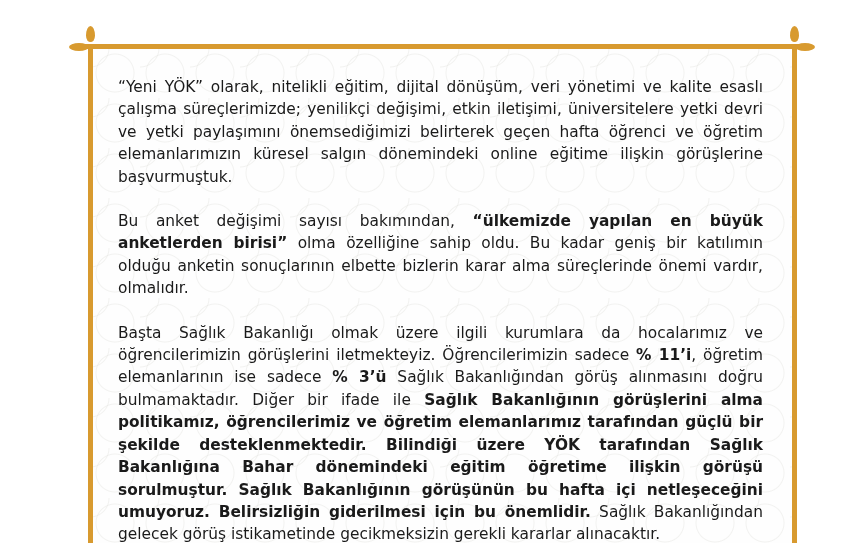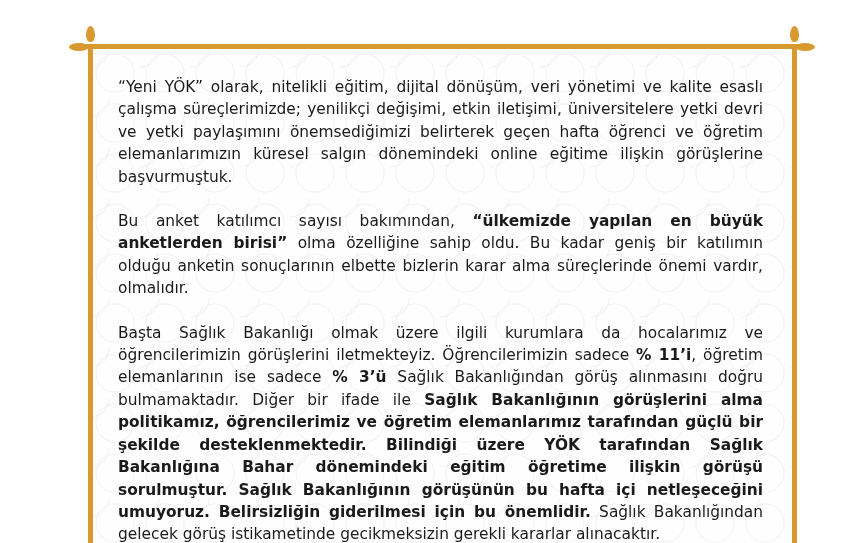--- a/index.html
+++ b/index.html
@@ -95,18 +95,18 @@
 <div class="corner-drop tl"></div>
 <div class="corner-leaf tl"></div>
 <div class="corner-drop tr"></div>
 <div class="corner-leaf tr"></div>
 
 <div class="content">
   <p class="para">
     <span>“Yeni YÖK” olarak, nitelikli eğitim, dijital dönüşüm, veri yönetimi ve kalite esaslı çalışma süreçlerimizde; yenilikçi değişimi, etkin iletişimi, üniversitelere yetki devri ve yetki paylaşımını önemsediğimizi belirterek geçen hafta öğrenci ve öğretim elemanlarımızın küresel salgın dönemindeki online eğitime ilişkin görüşlerine başvurmuştuk.</span>
   </p>
   <p class="para">
-    <span>Bu anket katılımcı sayısı bakımından, </span><span class="b">“ülkemizde yapılan en büyük anketlerden birisi”</span><span>  olma özelliğine sahip oldu. Bu kadar geniş bir katılımın olduğu anketin sonuçlarının elbette bizlerin karar alma süreçlerinde önemi vardır, olmalıdır.</span>
+    <span>Bu anket değişimi sayısı bakımından, </span><span class="b">“ülkemizde yapılan en büyük anketlerden birisi”</span><span>  olma özelliğine sahip oldu. Bu kadar geniş bir katılımın olduğu anketin sonuçlarının elbette bizlerin karar alma süreçlerinde önemi vardır, olmalıdır.</span>
   </p>
   <p class="para">
     <span>Başta Sağlık Bakanlığı olmak üzere ilgili kurumlara da  hocalarımız ve öğrencilerimizin görüşlerini iletmekteyiz. Öğrencilerimizin sadece </span><span class="b">% 11’i</span><span>,  öğretim elemanlarının ise sadece </span><span class="b">% 3’ü</span><span> Sağlık Bakanlığından görüş alınmasını doğru bulmamaktadır. Diğer bir ifade ile </span><span class="b">Sağlık Bakanlığının görüşlerini alma politikamız, öğrencilerimiz ve öğretim elemanlarımız tarafından güçlü bir şekilde desteklenmektedir. Bilindiği üzere YÖK tarafından Sağlık Bakanlığına Bahar dönemindeki eğitim öğretime ilişkin görüşü sorulmuştur. Sağlık Bakanlığının görüşünün bu hafta içi netleşeceğini umuyoruz. Belirsizliğin giderilmesi için bu önemlidir.</span><span> Sağlık Bakanlığından gelecek görüş istikametinde gecikmeksizin gerekli kararlar alınacaktır.</span>
   </p>
 </div>
 
 </body></html>

